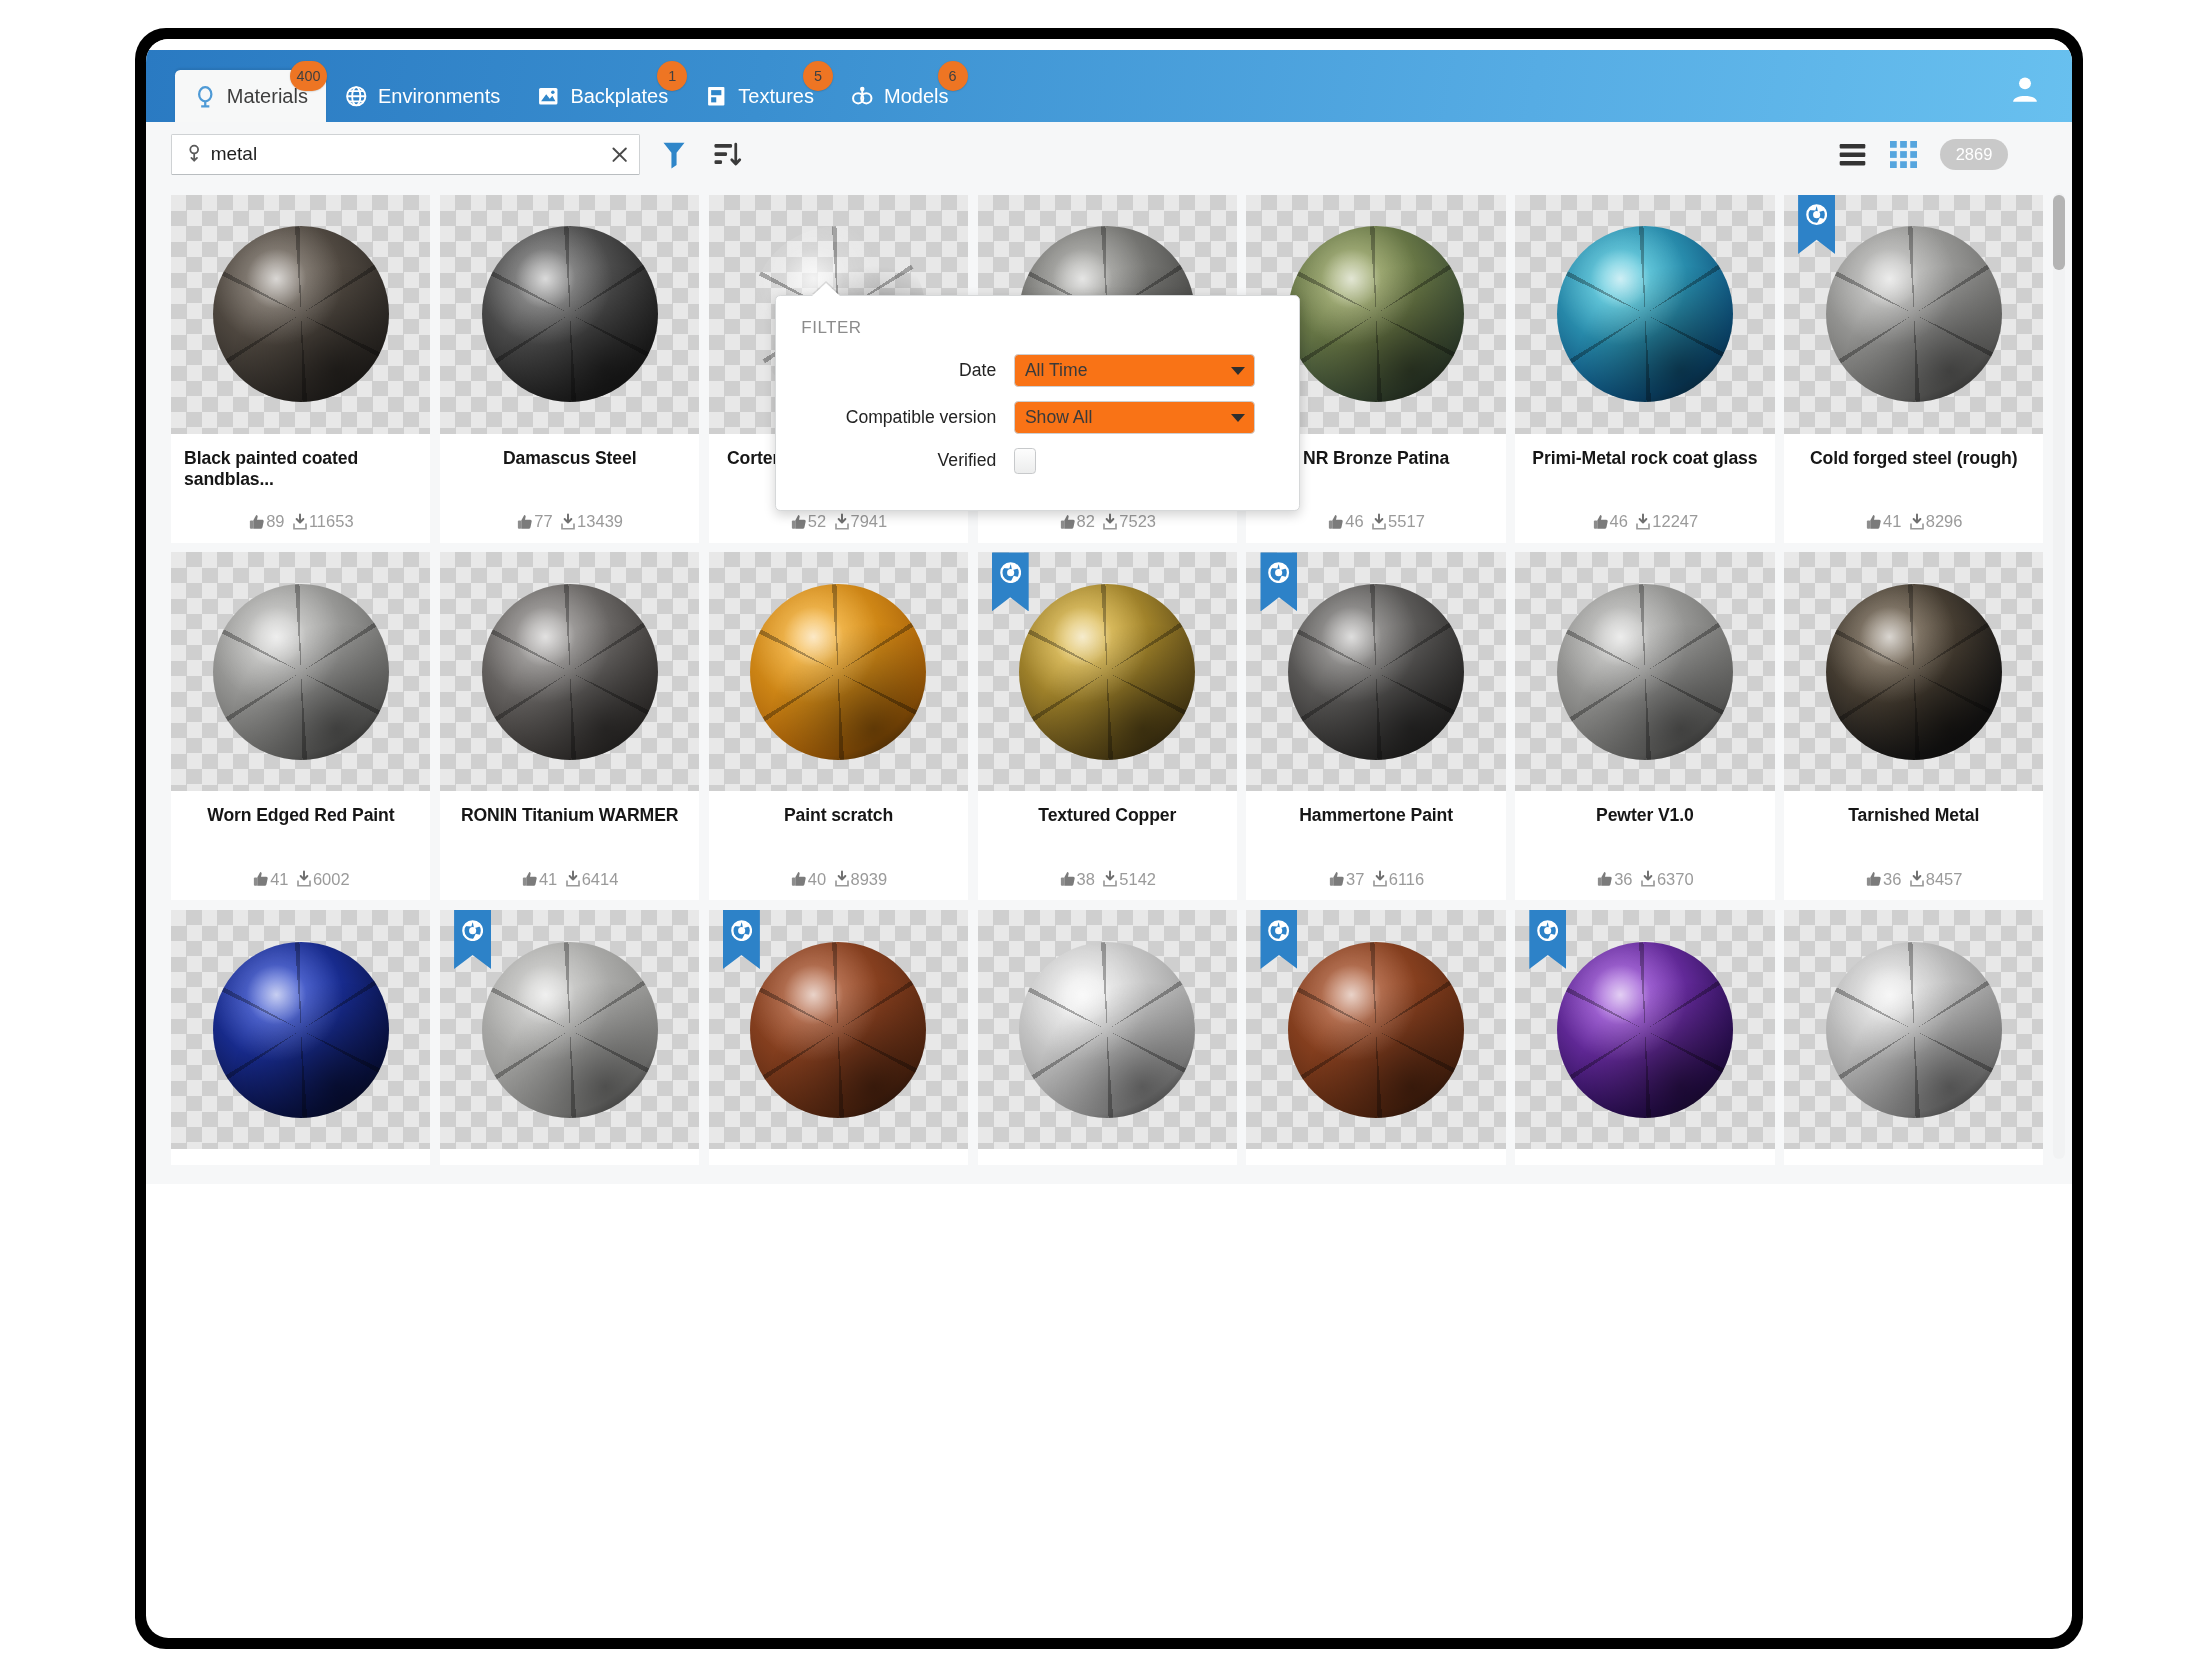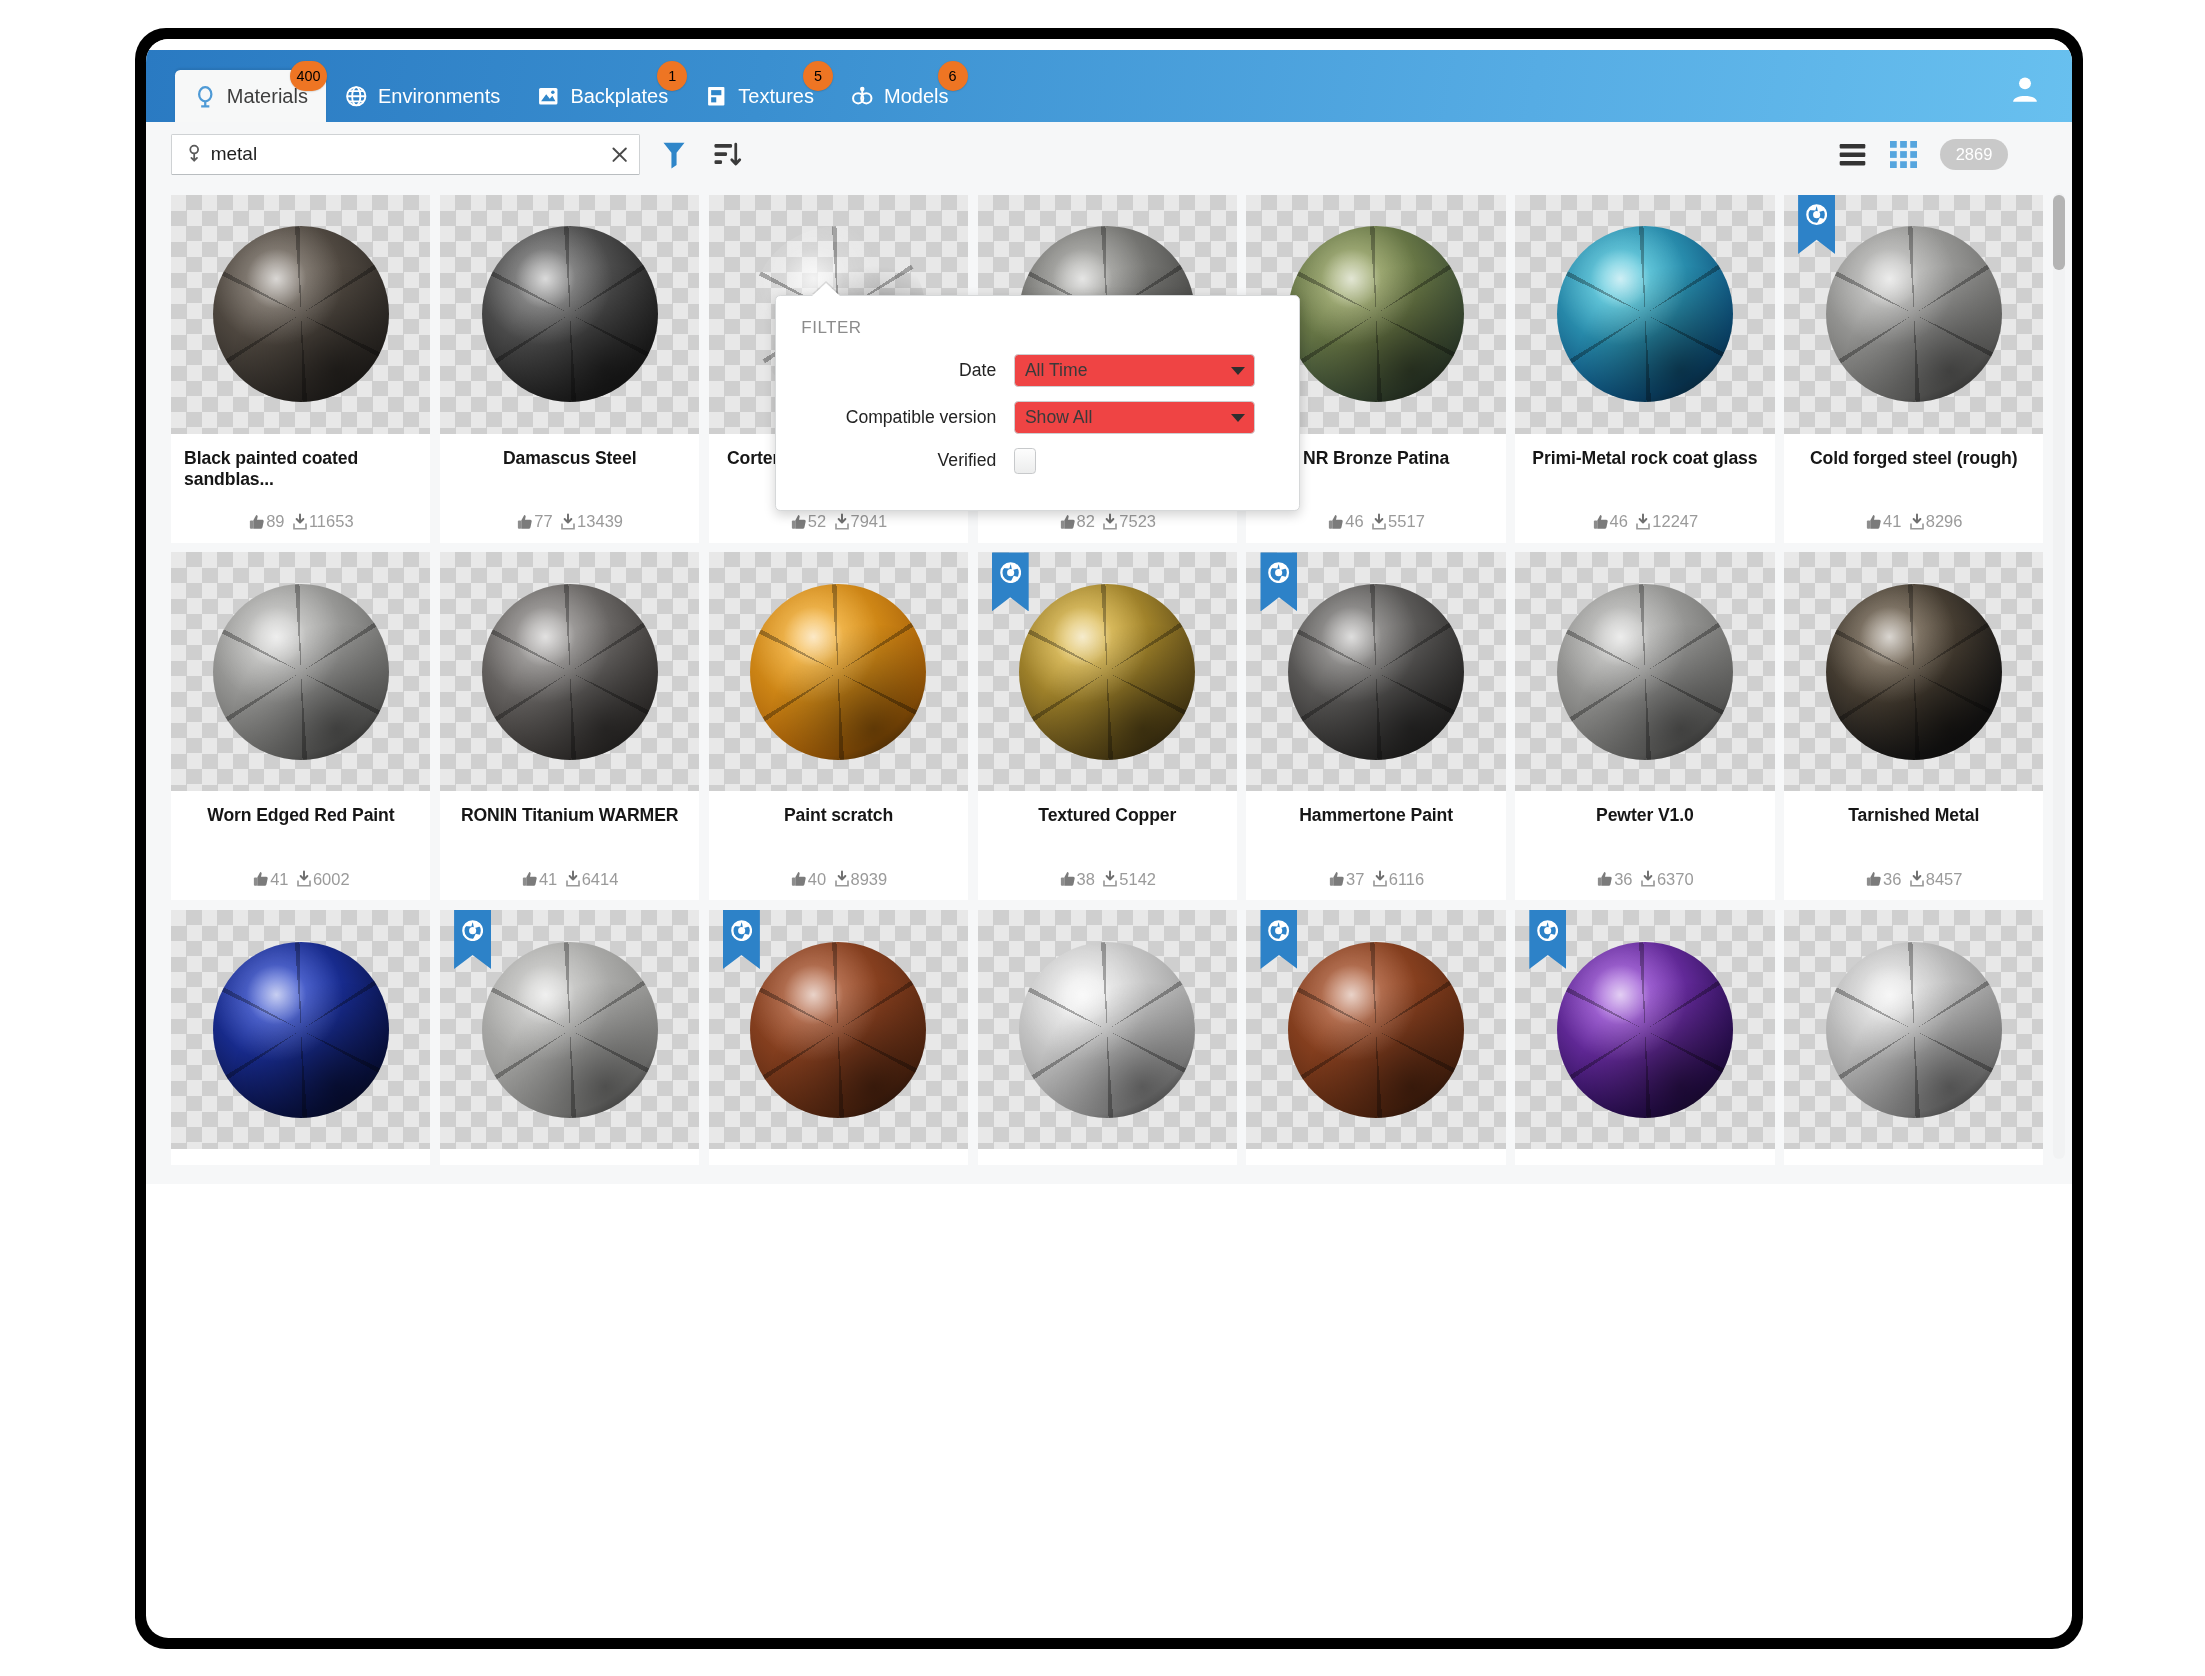--- a/index.html
+++ b/index.html
@@ -80,21 +80,21 @@
     box-shadow: 0 -1.1px 2.1px rgba(0,0,0,.08);
   }
   .tab .tico { width: 24.5px; height: 24.5px; flex: 0 0 auto; display:block; }
   .badge {
     position: absolute;
     top: -9.6px;
     right: -1.1px;
     min-width: 30px; height: 30px;
     border-radius: 15px;
     background: #ee7523;
-    color: #000000;
+    color: #404040;
     font-size: 14.4px;
     display: flex; align-items: center; justify-content: center;
     padding: 0 6.4px;
     box-shadow: 0 0.5px 1.6px rgba(0,0,0,.2);
   }
   #tab-avatar {
     position: absolute;
     right: 30px; bottom: 16px;
     width: 34px; height: 34px;
     cursor: pointer;
@@ -292,21 +292,21 @@
     text-align: right;
     padding-right: 18px;
     font-size: 17.6px;
     color: #232323;
   }
   .filter-select {
     position: relative;
     width: 241px; height: 33px;
     border: 0.5px solid #cdcfd1;
     border-radius: 4.3px;
-    background: #ef4444;
+    background: #f97316;
     display: flex; align-items: center;
     padding: 0 9.6px;
     font-size: 17.6px;
     color: #3a3a3a;
     cursor: pointer;
   }
   .filter-select .caret {
     position: absolute; right: 9.6px; top: 50%;
     transform: translateY(-50%);
     width: 0; height: 0;

